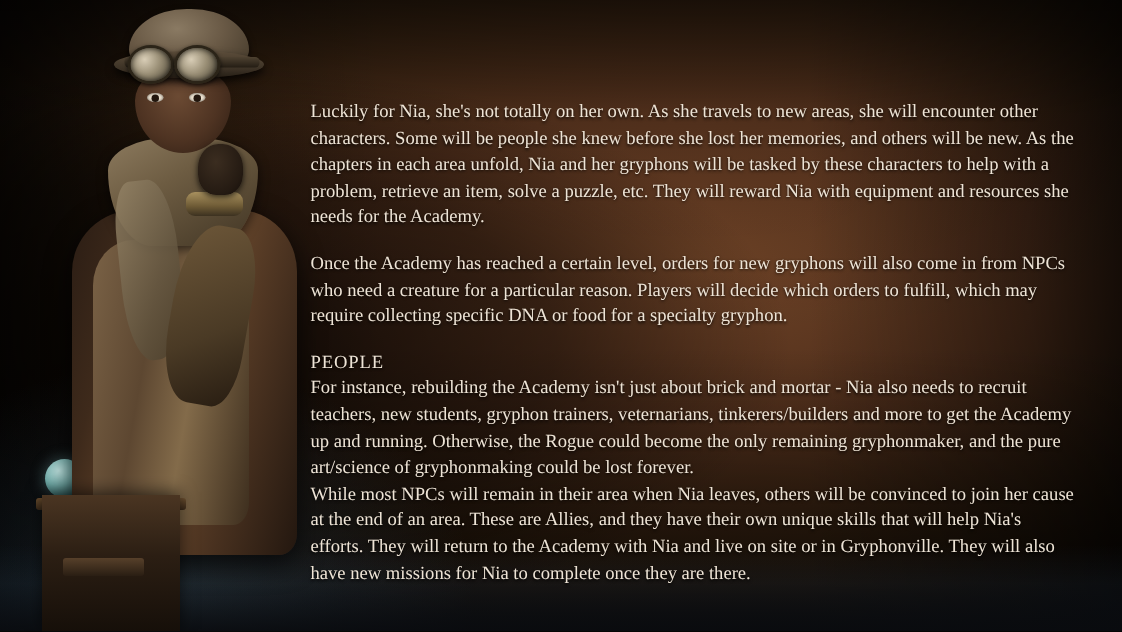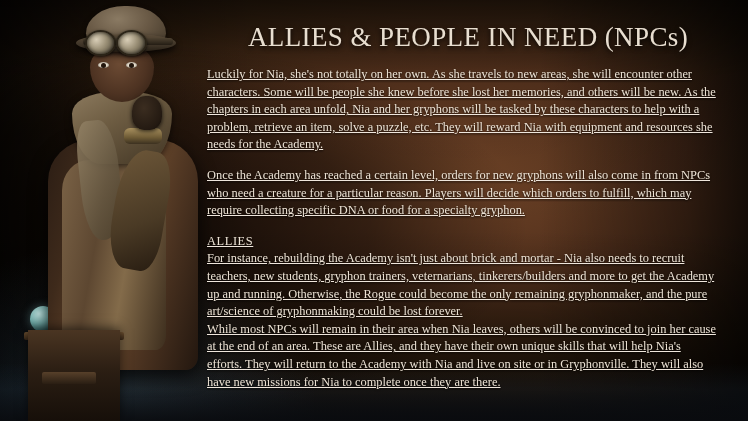--- a/index.html
+++ b/index.html
@@ -277,21 +277,20 @@
     letter-spacing: 0.4px;
     color: #e8ded0;
     text-shadow: 0 2px 5px rgba(0,0,0,0.85);
     white-space: nowrap;
   }
   .body-col {
     position: absolute;
     left: 207px;
     top: 66px;
     width: 512px;
-    text-decoration: underline;
   }
   .para {
     font-size: 12.4px;
     line-height: 17.6px;
     color: #eee4d6;
     margin: 0 0 13px 0;
     text-shadow: 0 1px 2px rgba(0,0,0,0.8);
     text-align: left;
   }
   .para.tight { margin-bottom: 0; }
@@ -331,23 +330,22 @@
     <div class="goggle-strap"></div>
     <div class="goggle left"></div>
     <div class="goggle right"></div>
     <div class="fig-cuff"></div>
     <div class="fig-hand"></div>
     <div class="prop-table-top"></div>
     <div class="prop-table"></div>
     <div class="prop-book"></div>
   </div>
 
-  <div class="title">ALLIES &amp; PEOPLE IN NEED (NPCs)</div>
 
   <div class="body-col">
     <p class="para">Luckily for Nia, she's not totally on her own. As she travels to new areas, she will encounter other characters. Some will be people she knew before she lost her memories, and others will be new. As the chapters in each area unfold, Nia and her gryphons will be tasked by these characters to help with a problem, retrieve an item, solve a puzzle, etc. They will reward Nia with equipment and resources she needs for the Academy.</p>
     <p class="para">Once the Academy has reached a certain level, orders for new gryphons will also come in from NPCs who need a creature for a particular reason. Players will decide which orders to fulfill, which may require collecting specific DNA or food for a specialty gryphon.</p>
-    <p class="subhead">ALLIES</p>
+    <p class="subhead">PEOPLE</p>
     <p class="para tight">For instance, rebuilding the Academy isn't just about brick and mortar - Nia also needs to recruit teachers, new students, gryphon trainers, veternarians, tinkerers/builders and more to get the Academy up and running. Otherwise, the Rogue could become the only remaining gryphonmaker, and the pure art/science of gryphonmaking could be lost forever.</p>
     <p class="para">While most NPCs will remain in their area when Nia leaves, others will be convinced to join her cause at the end of an area. These are Allies, and they have their own unique skills that will help Nia's efforts. They will return to the Academy with Nia and live on site or in Gryphonville. They will also have new missions for Nia to complete once they are there.</p>
   </div>
 
 </div>
 
 </body></html>

